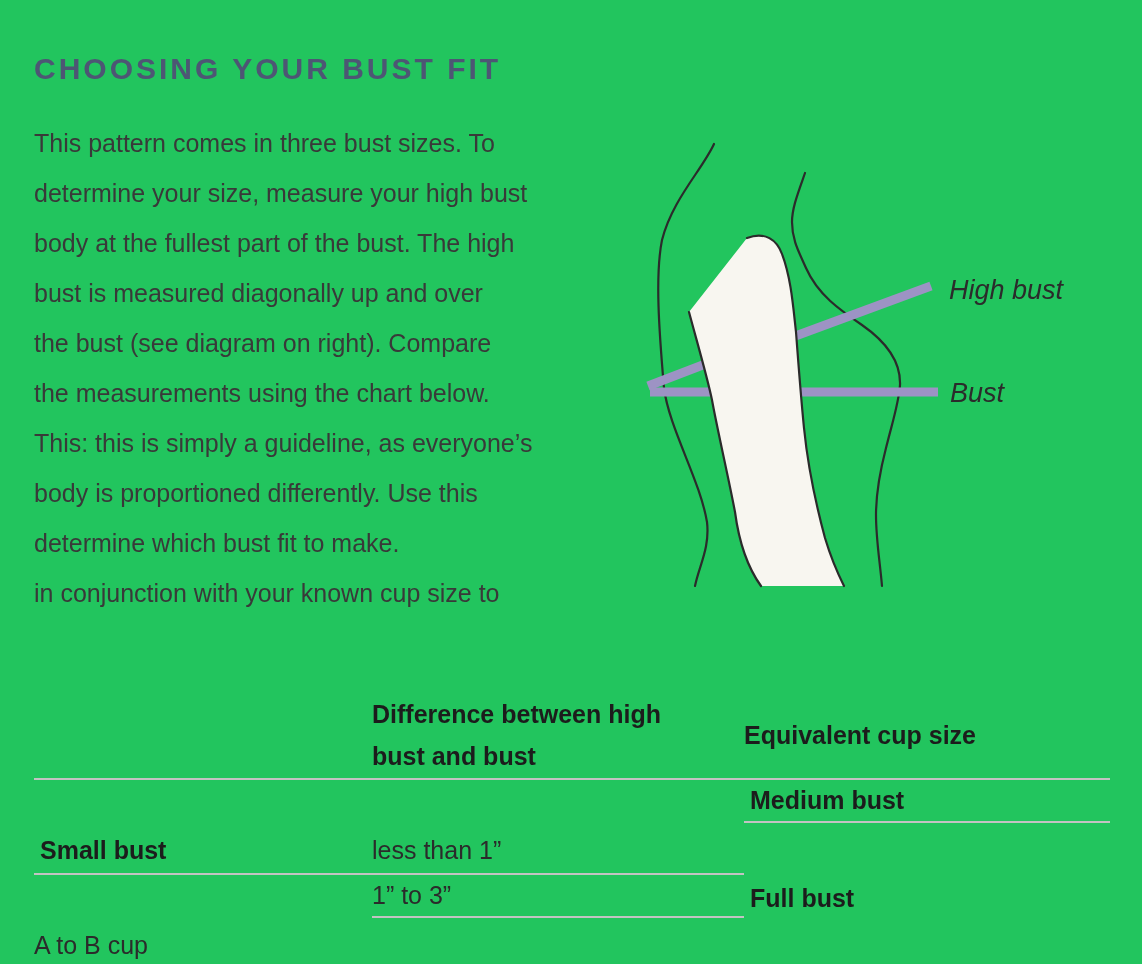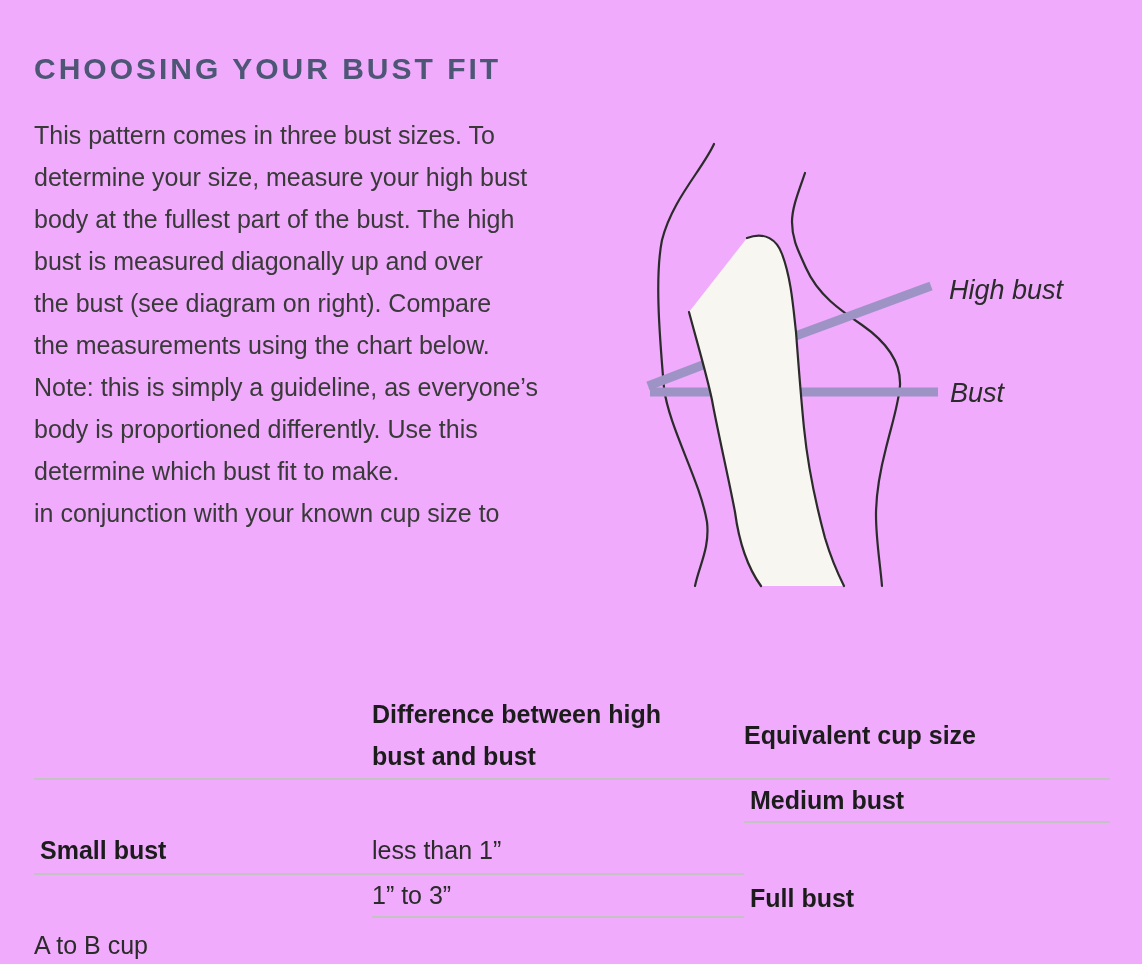--- a/index.html
+++ b/index.html
@@ -1,32 +1,32 @@
 <!DOCTYPE html>
 <html><head>
 <meta charset="utf-8">
 <style>
   html,body{margin:0;padding:0;background:#ffffff;}
   .page{
     position:relative;
     width:1142px;height:964px;
-    background:#f0abfc;
+    background:#22c55e;
     font-family:"Liberation Sans",sans-serif;
     overflow:hidden;
   }
   .page-title{
     position:absolute;left:34px;top:52px;
     font-size:30px;font-weight:700;letter-spacing:3px;
     color:#4d5674;white-space:nowrap;
   }
   .intro{
     position:absolute;left:34px;top:114px;
     font-size:25px;line-height:42px;color:#393939;
   }
-  .intro .line{white-space:nowrap;}
+  .intro .line{white-space:nowrap;margin-top:8px;}
   .figure{position:absolute;left:620px;top:130px;width:522px;height:470px;font-style:italic;}
   .figure svg{display:block;}
   .fit-table{
     position:absolute;left:34px;top:692px;width:1076px;
     display:grid;
     grid-template-columns:338px 372px 366px;
     font-size:25px;color:#2b2b2b;
   }
   .fit-table .cell{
     display:flex;align-items:center;
@@ -51,21 +51,21 @@
 
   <div class="page-title">CHOOSING YOUR BUST FIT</div>
 
   <div class="intro">
     <div class="line">This pattern comes in three bust sizes. To</div>
     <div class="line">determine your size, measure your high bust</div>
     <div class="line">body at the fullest part of the bust. The high</div>
     <div class="line">bust is measured diagonally up and over</div>
     <div class="line">the bust (see diagram on right). Compare</div>
     <div class="line">the measurements using the chart below.</div>
-    <div class="line">Note: this is simply a guideline, as everyone’s</div>
+    <div class="line">This: this is simply a guideline, as everyone’s</div>
     <div class="line">body is proportioned differently. Use this</div>
     <div class="line">determine which bust fit to make.</div>
     <div class="line">in conjunction with your known cup size to</div>
   </div>
 
   <div class="figure">
     <svg width="522" height="470" viewBox="620 130 522 470" xmlns="http://www.w3.org/2000/svg">
 
       <path d="M 714 144 C 702 170 672 200 662 240 C 655 275 659 330 664 388 C 669 428 700 480 707 522 C 710 548 699 566 695 586" fill="none" stroke="#2b2b2b" stroke-width="2.2" stroke-linecap="round"></path>
 

